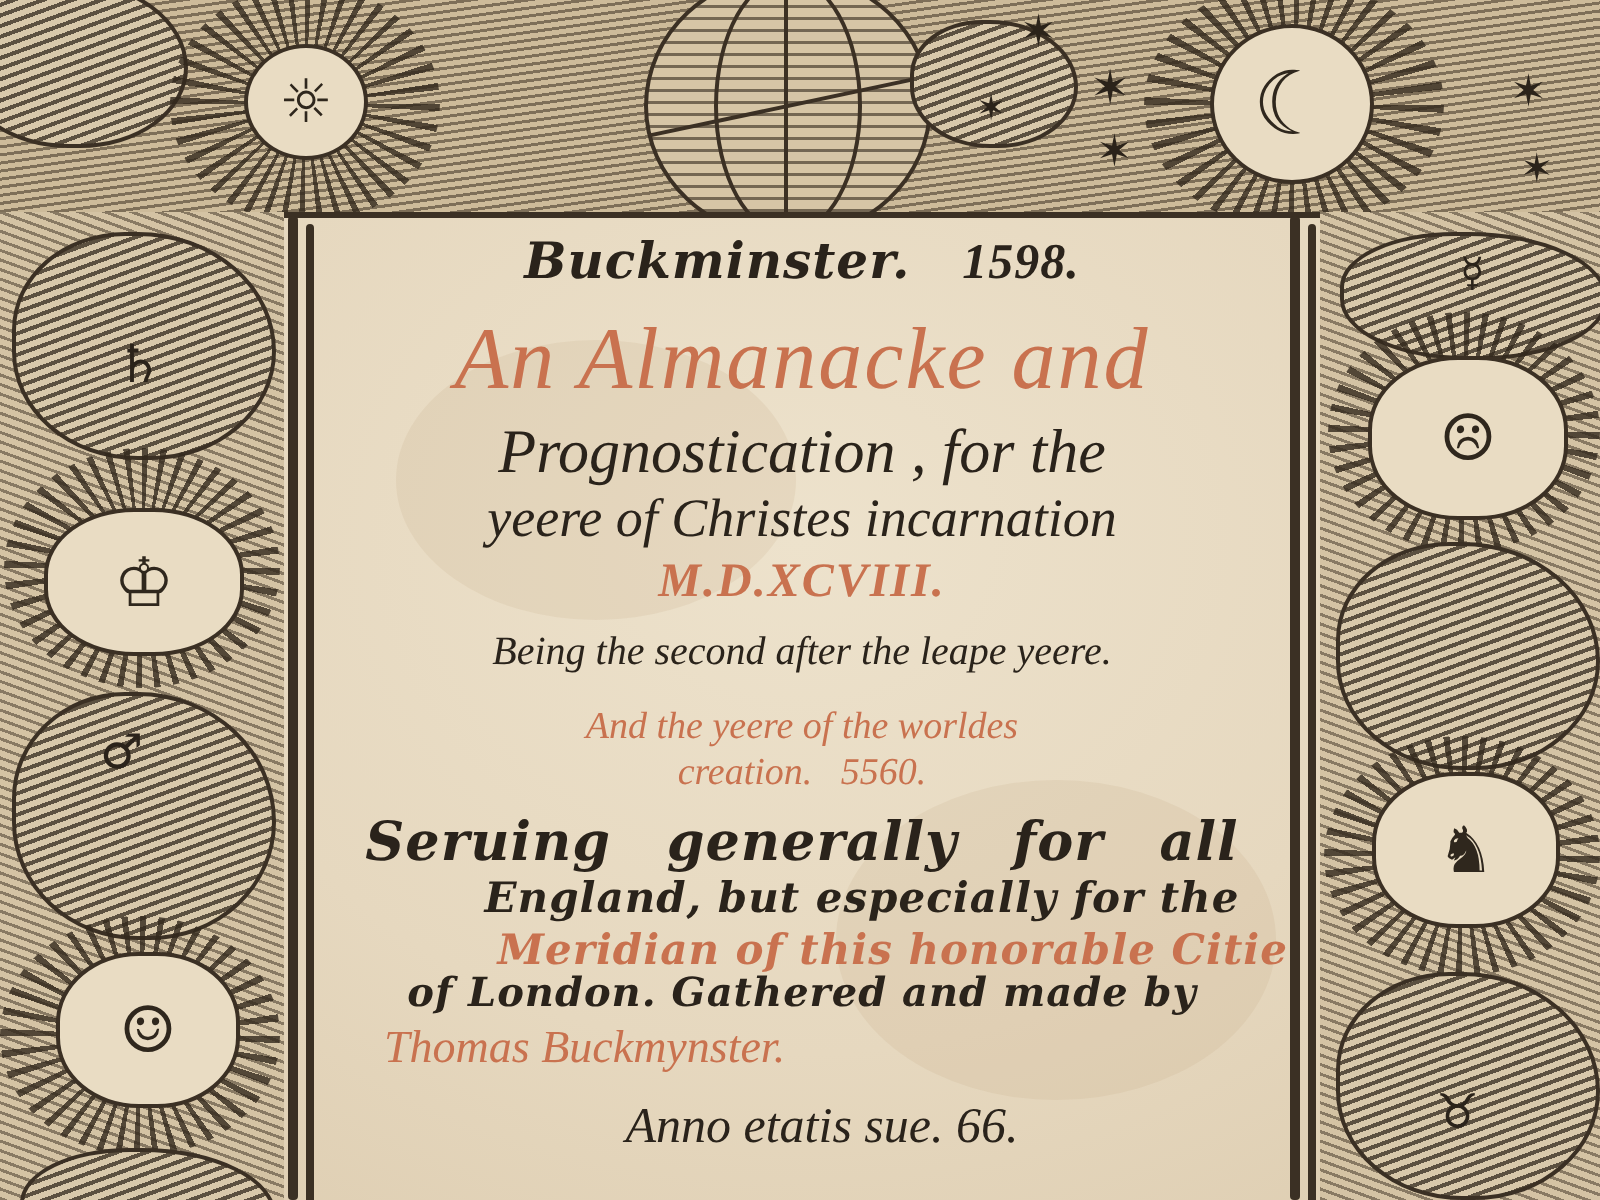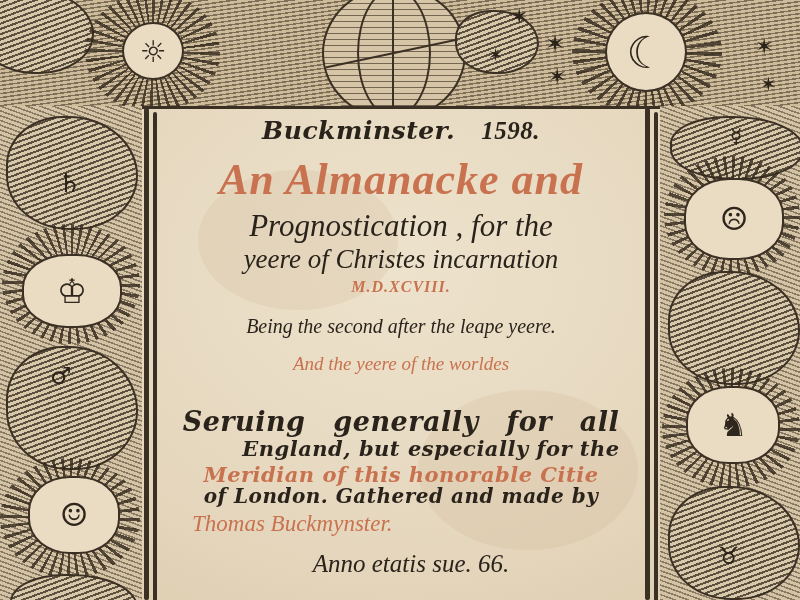--- a/index.html
+++ b/index.html
@@ -75,30 +75,30 @@
   .red { color: #c9724f; }
   .blackletter {
     font-family: "DejaVu Serif", serif; font-weight: bold;
     letter-spacing: 0.5px;
   }
   .roman { font-family: "Liberation Serif", serif; }
   .italic { font-family: "Liberation Serif", serif; font-style: italic; }
 
   #l-head { top: 6px; font-size: 25px; }
   #l-head .year { margin-left: 26px; font-family: "Liberation Serif", serif; font-weight: bold; }
-  #l-title { top: 44px; font-size: 44px; font-style: italic; font-weight: bold; font-family: "Liberation Serif", serif; letter-spacing: 1px; }
+  #l-title { top: 44px; font-size: 44px; font-style: italic; font-weight: normal; font-family: "Liberation Serif", serif; letter-spacing: 1px; }
   #l-prog { top: 98px; font-size: 31px; }
   #l-yeere { top: 134px; font-size: 27px; }
-  #l-mdx { top: 168px; font-size: 16px; font-weight: bold; letter-spacing: 1px; }
+  #l-mdx { top: 168px; font-size: 24px; font-weight: bold; letter-spacing: 1px; }
   #l-being { top: 205px; font-size: 20px; }
   #l-and { top: 243px; font-size: 19px; }
   #l-creation { top: 266px; font-size: 19px; }
   #l-seruing { top: 296px; font-size: 27px; word-spacing: 18px; }
   #l-england { top: 326px; font-size: 21px; padding-left: 60px; }
-  #l-meridian { top: 352px; font-size: 21px; }
+  #l-meridian { top: 352px; font-size: 21px; text-align: right; }
   #l-london { top: 374px; font-size: 20px; }
   #l-thomas { top: 401px; font-size: 23px; text-align: left; padding-left: 34px; }
   #l-anno { top: 440px; font-size: 25px; padding-left: 20px; }
 
   .stain {
     position: absolute; border-radius: 50%;
     background: rgba(180,150,110,0.12);
     pointer-events: none;
   }
 </style>
@@ -178,20 +178,21 @@
 
     <div class="line red" id="l-title">An Almanacke and</div>
 
     <div class="line black roman" id="l-prog">Prognostication , for the</div>
     <div class="line black roman" id="l-yeere">yeere of Christes incarnation</div>
     <div class="line red roman" id="l-mdx">M.D.XCVIII.</div>
 
     <div class="line black roman" id="l-being">Being the second after the leape yeere.</div>
 
     <div class="line red roman" id="l-and">And the yeere of the worldes</div>
+    <div class="line red roman" id="l-creation" style="white-space:pre;">creation.   5560.</div>
 
     <div class="line black blackletter" id="l-seruing">Seruing generally for all</div>
     <div class="line black blackletter" id="l-england">England, but especially for the</div>
     <div class="line red blackletter" id="l-meridian">Meridian of this honorable Citie</div>
     <div class="line black blackletter" id="l-london">of London. Gathered and made by</div>
 
     <div class="line red roman" id="l-thomas">Thomas Buckmynster.</div>
 
     <div class="line black italic" id="l-anno">Anno etatis sue. 66.</div>
   </div>

